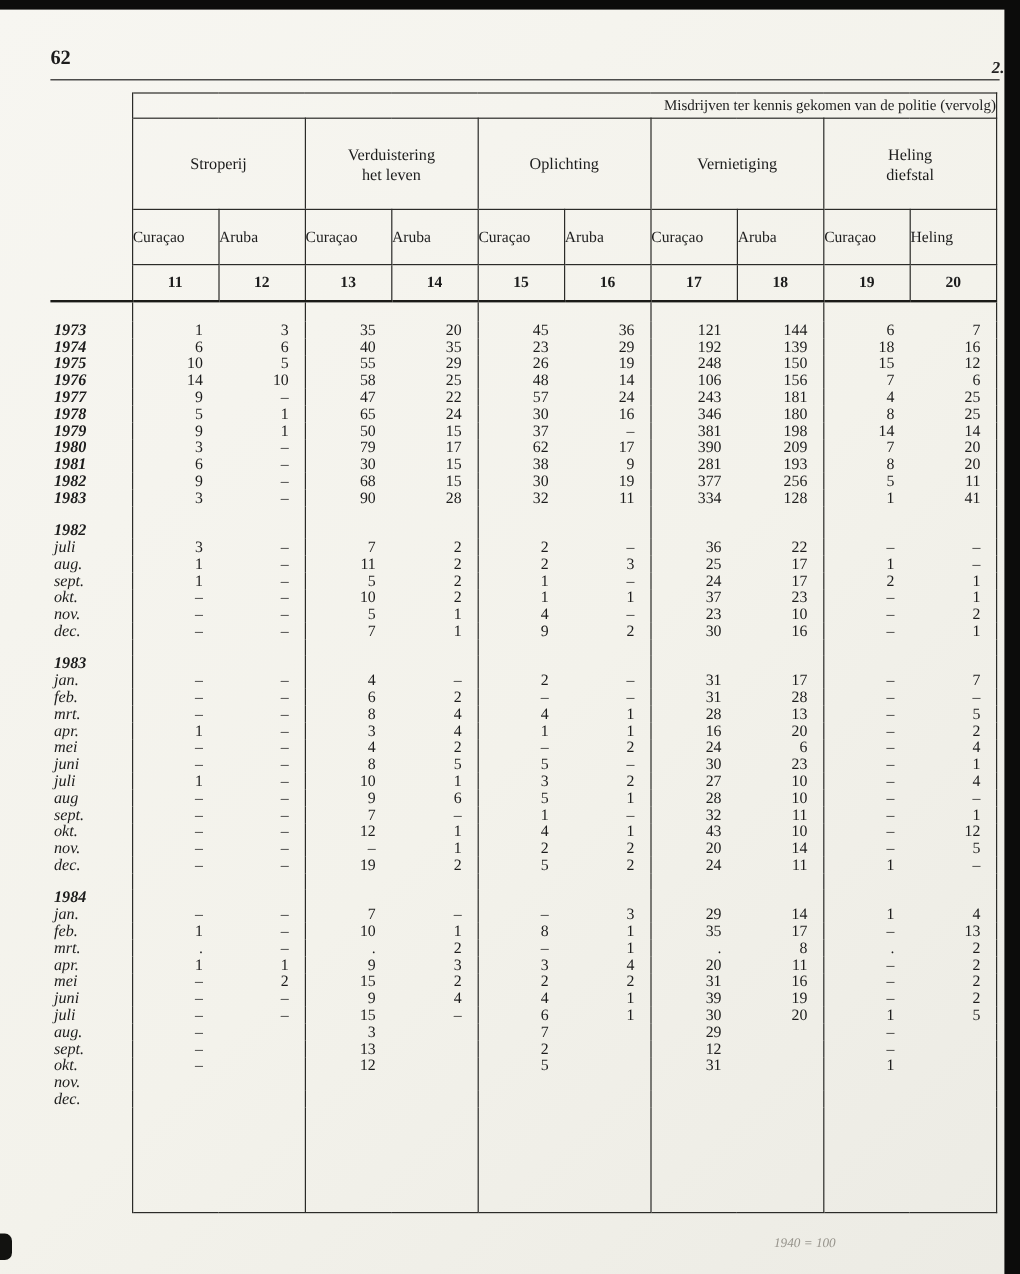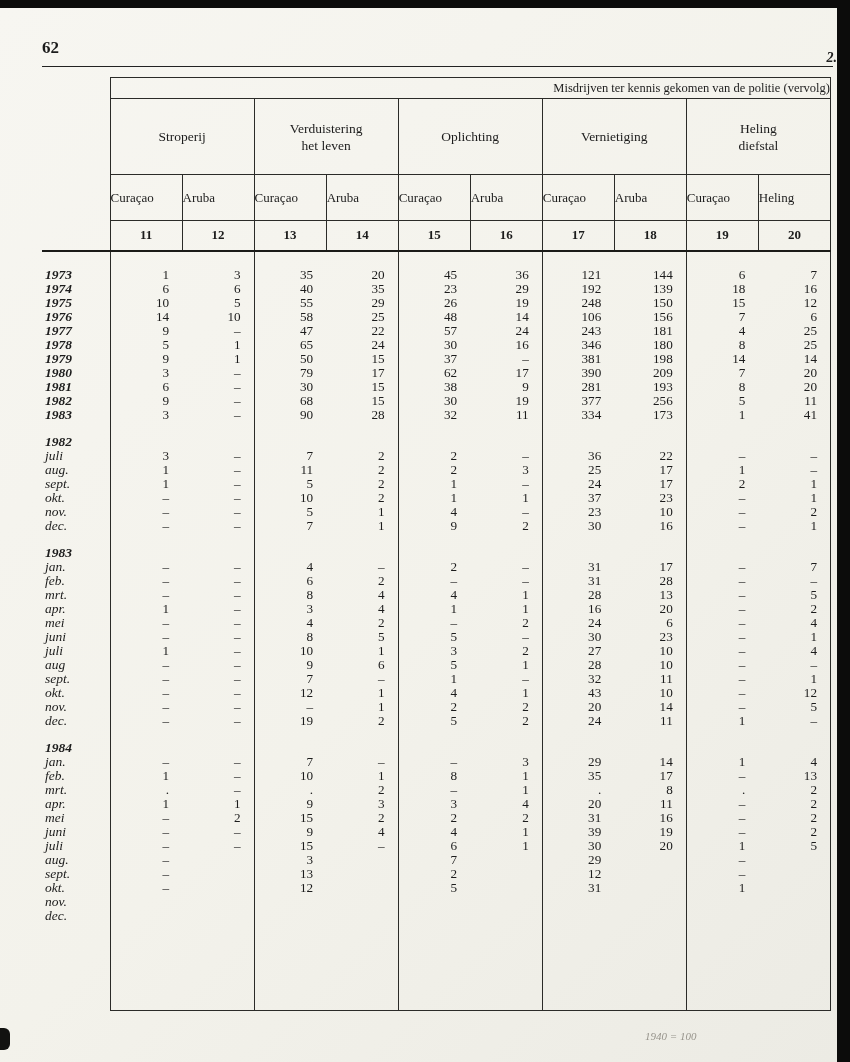--- a/index.html
+++ b/index.html
@@ -289,21 +289,21 @@
         </tr>
         <tr class="strong">
           <td class="stub vr">1983</td>
           <td class="">3</td>
           <td class="">–</td>
           <td class="vl">90</td>
           <td class="">28</td>
           <td class="vl">32</td>
           <td class="">11</td>
           <td class="vl">334</td>
-          <td class="">173</td>
+          <td class="">128</td>
           <td class="vl">1</td>
           <td class="vr">41</td>
         </tr>
         <tr class="spacer">
           <td class="stub vr"></td>
           <td class=""></td>
           <td class=""></td>
           <td class="vl"></td>
           <td class=""></td>
           <td class="vl"></td>

